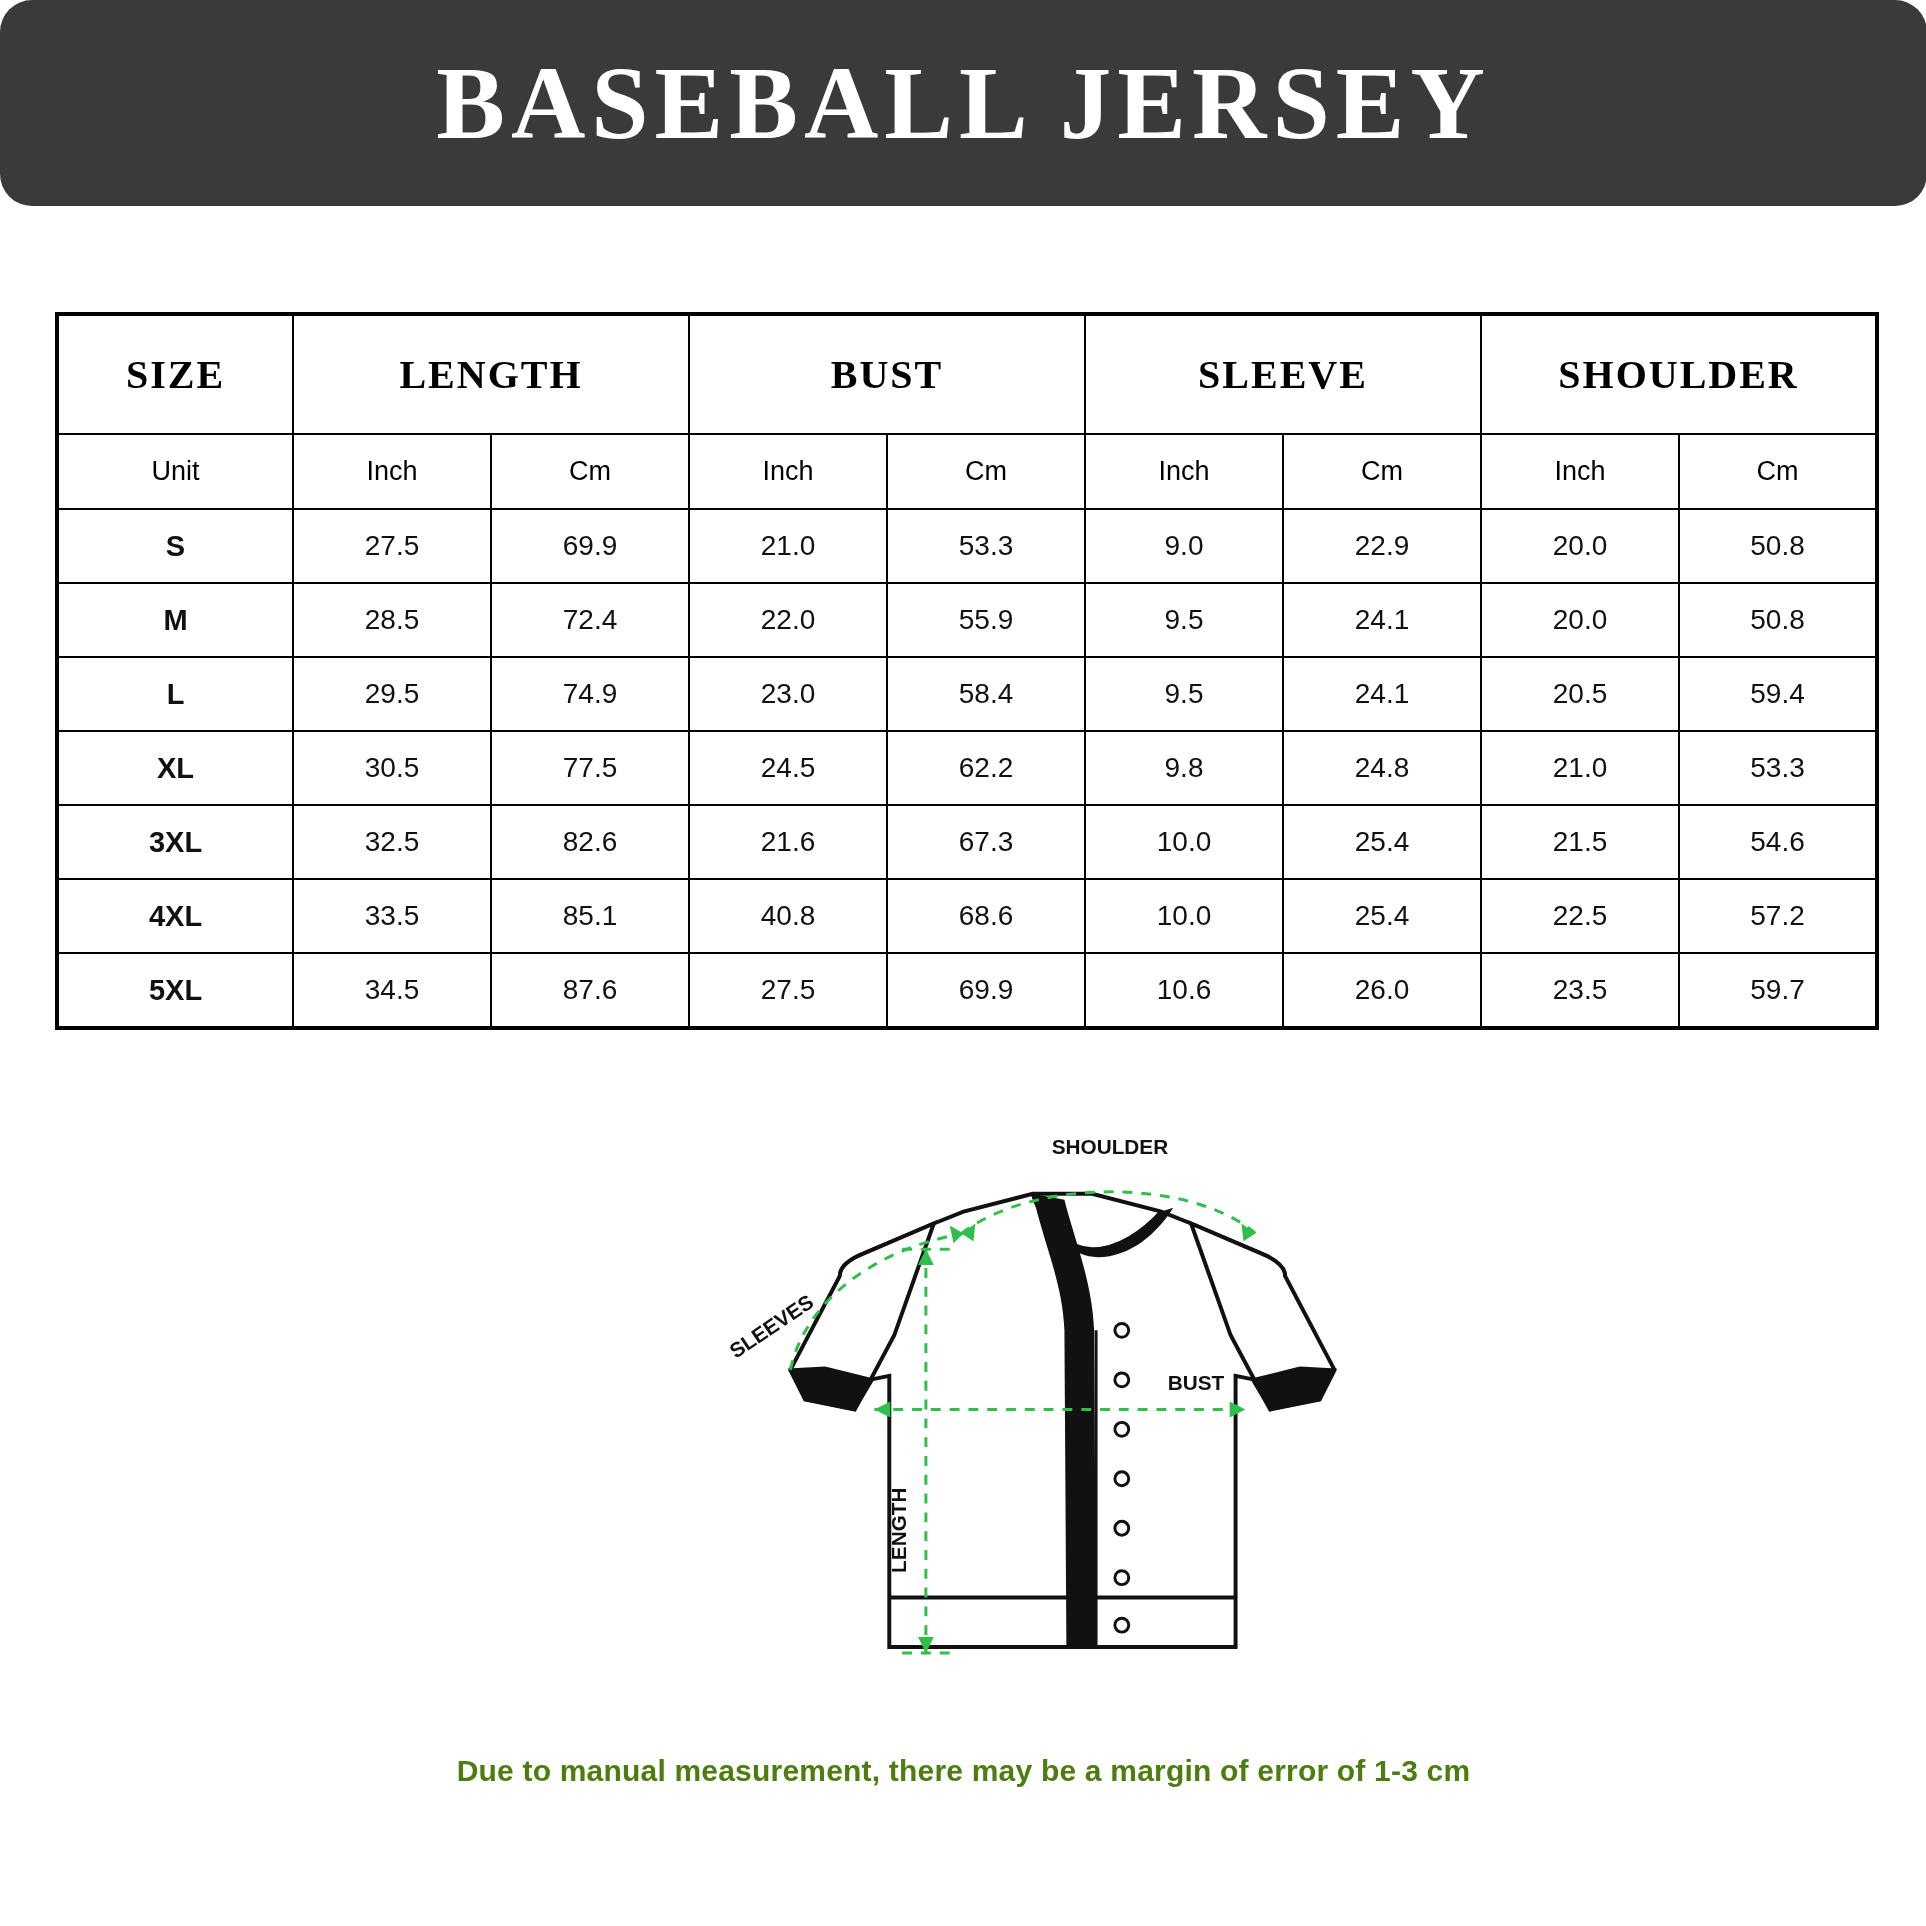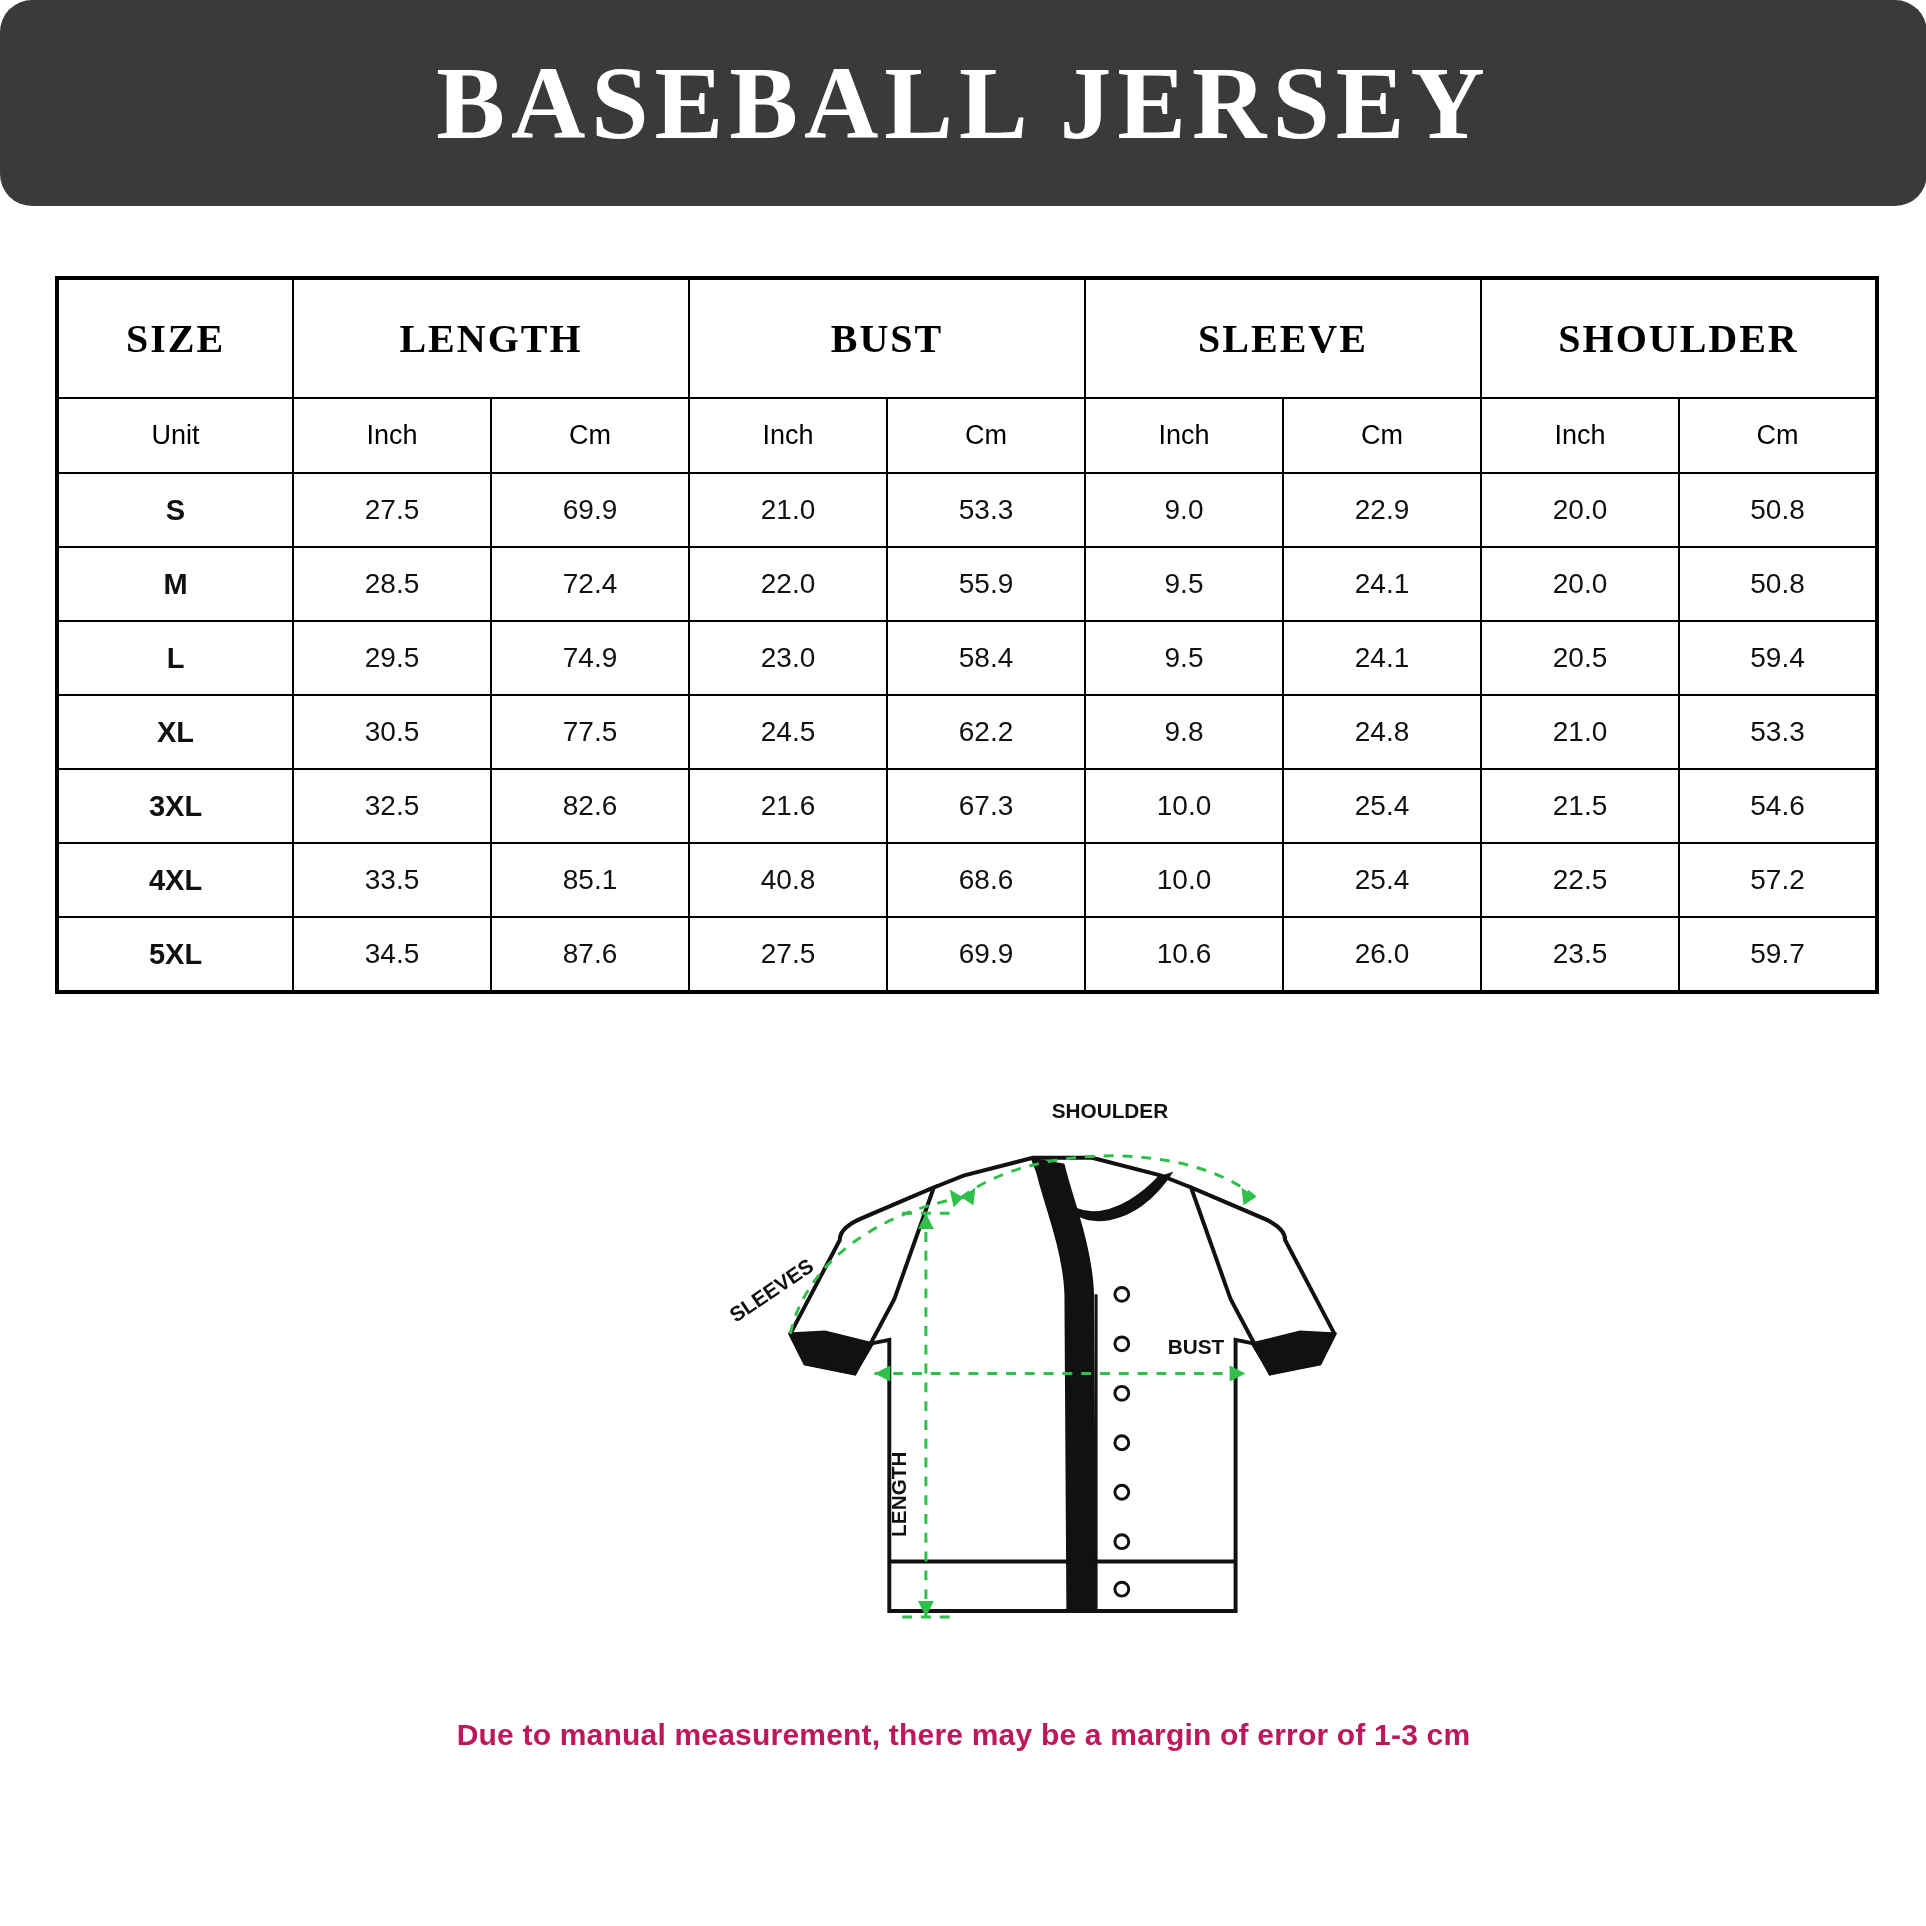--- a/index.html
+++ b/index.html
@@ -35,21 +35,21 @@
     font-weight: bold;
     font-size: 103px;
     letter-spacing: 6px;
     color: #ffffff;
     line-height: 1;
     white-space: nowrap;
   }
 
   
   .table-wrap {
-    margin: 70px 55px 0 55px;
+    margin: 106px 55px 0 55px;
     width: 1816px;
   }
   table.size-chart {
     border-collapse: collapse;
     width: 100%;
     table-layout: fixed;
     border: 4px solid #000;
   }
   table.size-chart td,
   table.size-chart th {
@@ -90,21 +90,21 @@
   .diagram-area {
     position: relative;
     margin: 53px auto 0 auto;
     width: 1247px;
     height: 653px;
   }
   .diagram-svg { display: block; }
 
   .note {
     text-align: center;
-    color: #be185d;
+    color: #4d7c0f;
     font-size: 30px;
     font-weight: bold;
     margin-top: 18px;
     letter-spacing: 0.2px;
   }
 </style>
 </head>
 <body>
 
 <div class="page">

